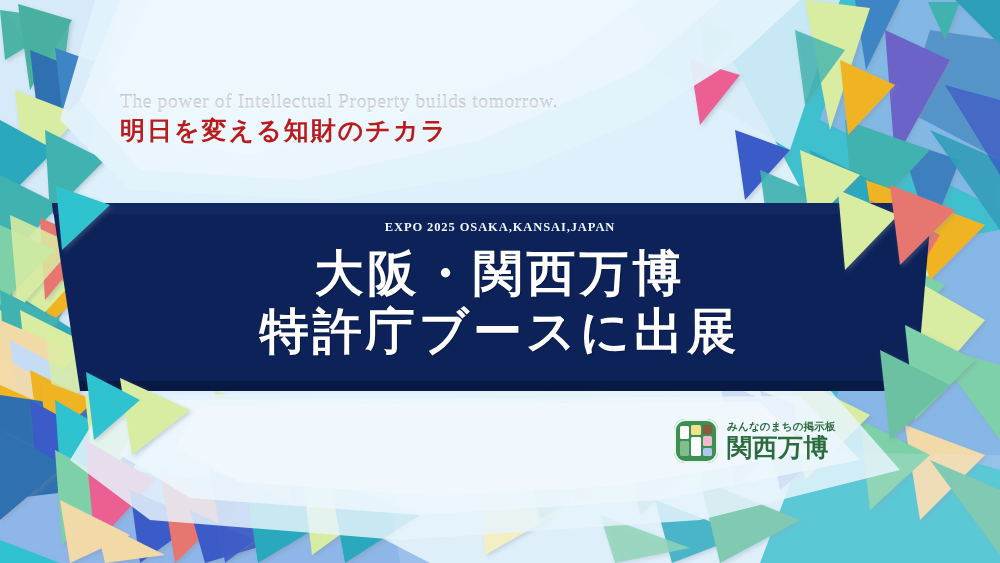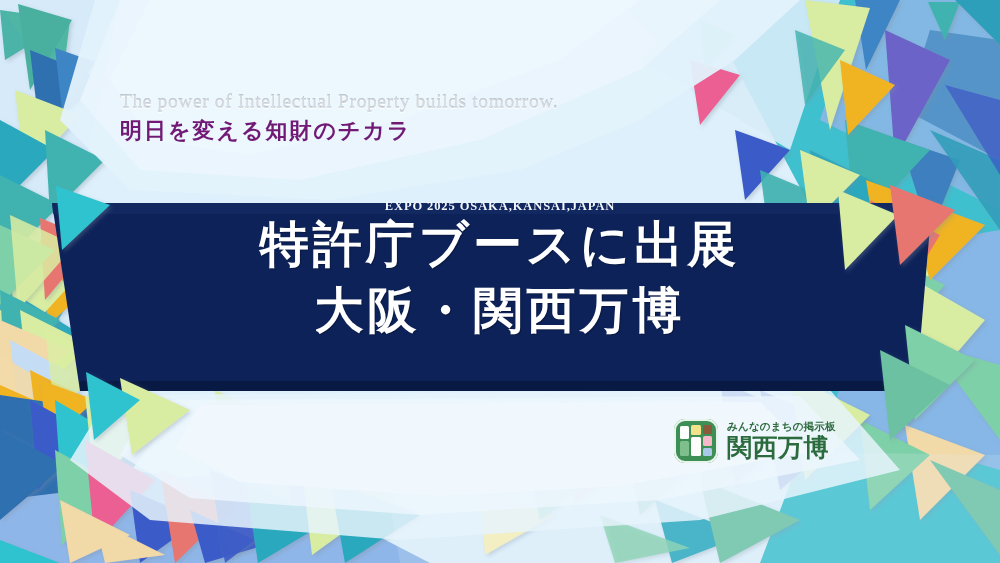--- a/index.html
+++ b/index.html
@@ -33,33 +33,33 @@
   .tagline-en {
     font-family: "Liberation Serif", serif;
     font-size: 19.5px;
     letter-spacing: 0.6px;
     color: #d3d9de;
     text-shadow: 0 1px 0 #ffffff, 0 -1px 0 #b9c2ca;
     white-space: nowrap;
     line-height: 1.2;
   }
   .tagline-ja {
-    font-family: Liberation Serif, serif;
-    font-weight: bold;
-    font-size: 22px;
+    font-family: Liberation Mono, monospace;
+    font-weight: bold;
+    font-size: 25px;
     letter-spacing: 2px;
-    color: #701a75;
+    color: #b91c1c;
     margin-top: 5px;
     white-space: nowrap;
     line-height: 1.2;
   }
   .banner-text {
     position: absolute;
     left: 0;
-    top: 199px;
+    top: 220px;
     width: 1000px;
     text-align: center;
     z-index: 6;
   }
   .banner-eyebrow {
     font-family: "Liberation Serif", serif;
     font-size: 12.5px;
     font-weight: bold;
     letter-spacing: 0.9px;
     color: #f2f6fb;
@@ -309,22 +309,22 @@
     </g>
   </svg>
 
   <div class="tagline-block">
     <div class="tagline-en">The power of Intellectual Property builds tomorrow.</div>
     <div class="tagline-ja">明日を変える知財のチカラ</div>
   </div>
 
   <div class="banner-text">
     <div class="banner-eyebrow">EXPO 2025 OSAKA,KANSAI,JAPAN</div>
+    <div class="banner-line banner-line-1">大阪・関西万博</div>
     <div class="banner-line banner-line-2">特許庁ブースに出展</div>
-    <div class="banner-line banner-line-1">大阪・関西万博</div>
   </div>
 
   <div class="logo">
     <div class="logo-mark" id="logo-mark" style="background: rgb(62, 143, 85);">
         <div class="tile" style="left: 6px; top: 7px; width: 9px; height: 13px; background: rgb(255, 255, 255);"></div>
         <div class="tile" style="left: 6px; top: 22px; width: 9px; height: 15px; background: rgb(127, 191, 142);"></div>
         <div class="tile" style="left: 17px; top: 6px; width: 10px; height: 10px; background: rgb(242, 226, 138);"></div>
         <div class="tile" style="left: 17px; top: 18px; width: 10px; height: 19px; background: rgb(253, 253, 253);"></div>
         <div class="tile" style="left: 29px; top: 6px; width: 9px; height: 9px; background: rgb(138, 90, 58);"></div>
         <div class="tile" style="left: 29px; top: 17px; width: 9px; height: 10px; background: rgb(244, 184, 200);"></div>

